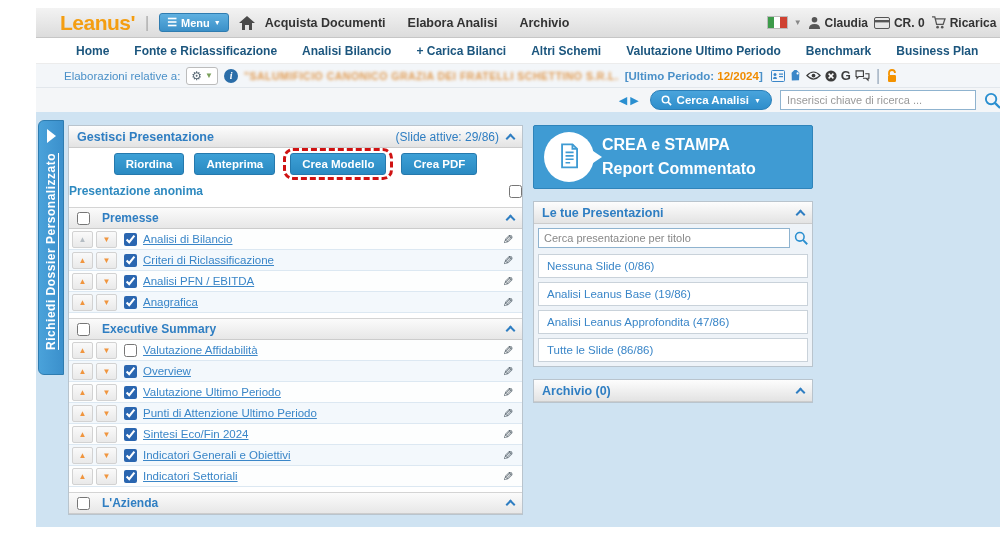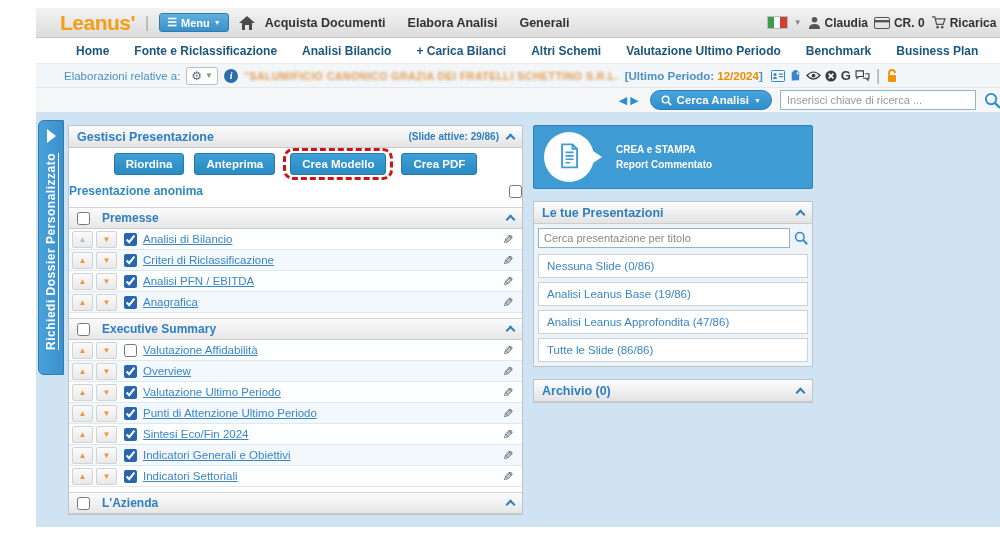--- a/index.html
+++ b/index.html
@@ -61,21 +61,21 @@
   .side-tab { position:absolute; left:2px; top:8px; width:26px; height:255px; background:linear-gradient(90deg,#4aa2da,#3b90cc);
               border:1px solid #2e7cb0; border-radius:6px 0 0 6px; display:flex; flex-direction:column; align-items:center; padding-top:8px; cursor:pointer; }
   .side-tab .tri { width:0; height:0; border-left:9px solid #fff; border-top:7px solid transparent; border-bottom:7px solid transparent; margin-bottom:10px; }
   .side-tab .vtext { writing-mode:vertical-rl; transform:rotate(180deg); color:#fff; font-size:12px; font-weight:bold; text-decoration:underline; letter-spacing:0.5px; }
 
   
   .manage-panel { position:absolute; left:32px; top:13px; width:455px; background:#fff; border:1px solid #b9c4cd; }
   .panel-hd { height:22px; background:linear-gradient(#fdfdfd,#e3e3e3); border-bottom:1px solid #ccc;
               display:flex; align-items:center; padding:0 8px; }
   .panel-hd .t { font-size:12.5px; font-weight:bold; color:#2f7ec2; }
-  .panel-hd .r { margin-left:auto; display:flex; align-items:center; gap:8px; font-size:10px; font-weight:bold; color:#2f7ec2; }
+  .panel-hd .r { margin-left:auto; display:flex; align-items:center; gap:8px; font-size:12px; font-weight:normal; color:#2f7ec2; }
   .chev { width:7px; height:7px; border-left:2px solid #2f7ec2; border-top:2px solid #2f7ec2; transform:rotate(45deg); margin-top:3px; cursor:pointer; }
   .btn-row { height:32px; display:flex; align-items:center; justify-content:center; gap:10px; }
   .blue-btn { background:linear-gradient(#3da0d6,#2a8ac2); border:1px solid #2579ad; border-radius:3px;
               color:#fff; font-size:11.5px; font-weight:bold; padding:4px 11px; cursor:pointer; white-space:nowrap; }
   .hl-wrap { display:inline-flex; }
   .hl-wrap.hl { border:3px dashed #cf1212; border-radius:10px; padding:2px 4px; margin:-5px -2px; }
   .anon-row { height:22px; display:flex; align-items:center; justify-content:space-between; gap:7px; }
   .anon-row label { font-size:12px; font-weight:bold; color:#2f8ac0; }
   input[type=checkbox] { width:13px; height:13px; accent-color:#2a66b0; cursor:pointer; }
 
@@ -92,21 +92,21 @@
   .row input[type=checkbox] { margin:0 6px 0 4px; }
   .row-label { flex:1; font-size:11.5px; color:#3a86c8; text-decoration:underline; cursor:pointer; }
   .pencil { width:22px; text-align:center; font-size:13px; color:#44525c; transform:scaleX(-1); cursor:pointer; }
 
   
   .right-col { position:absolute; left:497px; top:13px; width:280px; }
   .banner { height:64px; background:#3f9bd3; border:1px solid #2f84ba; border-radius:2px; display:flex; align-items:center; padding:0 10px; cursor:pointer; }
   .banner-ico { position:relative; width:50px; height:50px; background:#fff; border-radius:50%; flex:0 0 auto;
                 display:flex; align-items:center; justify-content:center; }
   .banner-arrow { width:0; height:0; border-left:12px solid #fff; border-top:8px solid transparent; border-bottom:8px solid transparent; margin-left:-4px; }
-  .banner-txt { margin-left:14px; color:#fff; font-size:10px; font-weight:bold; line-height:1.5; }
+  .banner-txt { color:#fff; font-size:16px; font-weight:bold; line-height:1.5; }
   .sub-panel { margin-top:12px; background:#eef3f8; border:1px solid #b9c4cd; }
   .sub-body { padding:4px; }
   .pres-search { display:flex; align-items:center; gap:4px; }
   .pres-input { flex:1; height:20px; border:1px solid #8fb3cf; font-size:11px; padding:0 5px; color:#555; background:#fff; }
   .pres-input::placeholder { color:#888; }
   .pres-item { height:24px; margin-top:4px; background:#fff; border:1px solid #c9d2da; display:flex; align-items:center;
                padding:0 8px; font-size:11.5px; color:#3a86c8; cursor:pointer; }
   .pres-item:first-of-type { margin-top:6px; }
   .mag svg { display:block; }
 </style>
@@ -125,21 +125,21 @@
     </button>
     <span class="home-ico">
       <svg width="16" height="14" viewBox="0 0 16 14">
           <path d="M8 0 L16 7 H13 V14 H10 V9 H6 V14 H3 V7 H0 Z" fill="#4a4a4a"></path>
         </svg>
     </span>
     <nav class="top-nav">
 
     <span>Acquista Documenti</span>
         <span>Elabora Analisi</span>
-        <span>Generali</span>
+        <span>Archivio</span>
       </nav>
     <div class="top-right">
       <span class="flag">
           <i class="g"></i>
           <i class="w"></i>
           <i class="r"></i>
         </span>
       <span class="caret-sm">▼</span>
       <span class="tr-item">
         <svg width="13" height="13" viewBox="0 0 14 14">

